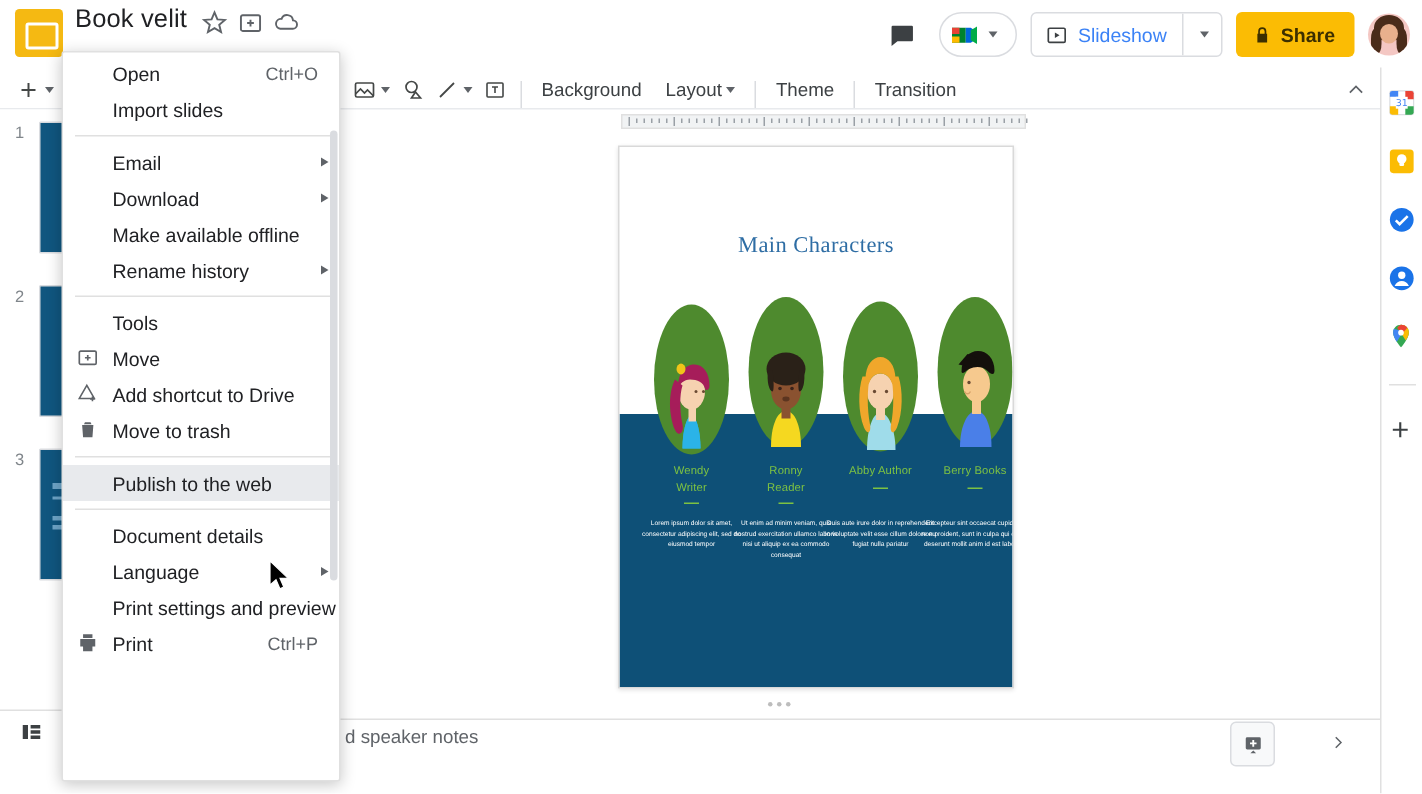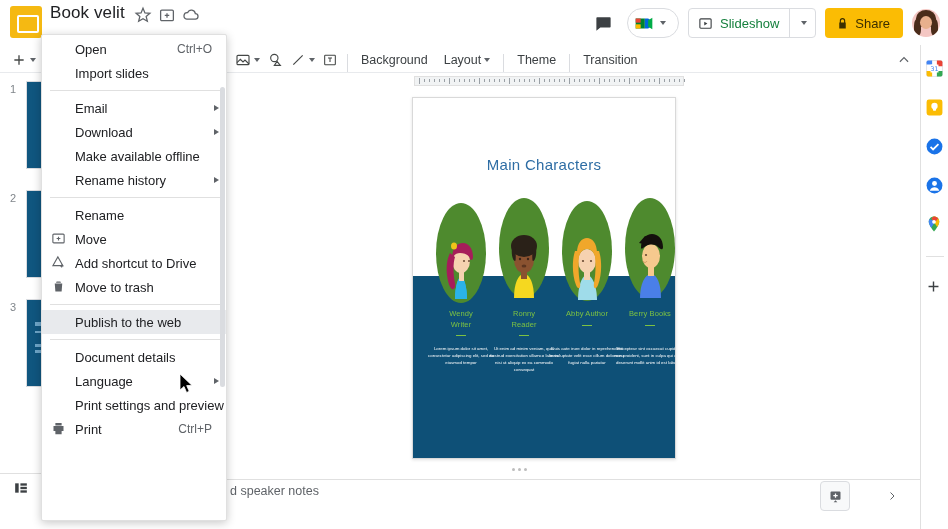--- a/index.html
+++ b/index.html
@@ -55,28 +55,28 @@
   .meet-chip {
     height:30px; min-width:52px; border:1px solid #dadce0; border-radius:16px;
     display:flex; align-items:center; gap:3px; padding:0 7px 0 6px; cursor:pointer;
   }
   .meet-glyph { width:20px; height:15px; position:relative; }
   .slideshow-chip {
     height:30px; border:1px solid #dadce0; border-radius:4px;
     display:flex; align-items:center; cursor:pointer; overflow:hidden;
   }
   .ss-main { display:flex; align-items:center; gap:7px; padding:0 10px 0 9px; height:100%; }
-  .ss-label { font-size:13px; color:#15803d; white-space:nowrap; }
+  .ss-label { font-size:13px; color:#3b82f6; white-space:nowrap; }
   .ss-div { width:1px; height:100%; background:#dadce0; }
   .ss-arrow { padding:0 8px; display:flex; align-items:center; }
   .share-btn {
     height:30px; background:#FBBC04; border-radius:4px; display:flex;
     align-items:center; gap:6px; padding:0 13px 0 11px; cursor:pointer;
   }
-  .share-label { font-size:13px; color:#3c2f00; font-weight:normal; white-space:nowrap; }
+  .share-label { font-size:13px; color:#3c2f00; font-weight:bold; white-space:nowrap; }
   .avatar {
     width:28px; height:28px; border-radius:50%; overflow:hidden; cursor:pointer;
     background:#F4C7C3; position:relative;
   }
   .avatar .hair { position:absolute; left:4px; top:1px; width:20px; height:17px; background:#4a2c1a; border-radius:50% 50% 40% 40%; }
   .avatar .face { position:absolute; left:8px; top:7px; width:12px; height:13px; background:#e8b08d; border-radius:50%; }
   .avatar .hair2{ position:absolute; left:2px; top:10px; width:7px; height:17px; background:#4a2c1a; border-radius:40%; }
   .avatar .hair3{ position:absolute; left:19px; top:10px; width:7px; height:17px; background:#4a2c1a; border-radius:40%; }
 
   
@@ -131,21 +131,21 @@
     position:absolute; left:102px; top:87px; width:818px; height:392px;
     background:#fff; overflow:hidden;
   }
   .slide {
     position:absolute; left:310px; top:10px; width:264px; height:362px;
     background:#fff; border:1px solid #d9d9d9; box-shadow:0 1px 3px rgba(0,0,0,.12);
     overflow:hidden;
   }
   .slide-title {
     position:absolute; top:58px; left:0; width:100%; text-align:center;
-    font-family:Liberation Sans, sans-serif; font-size:15px; color:#2E6DA4; letter-spacing:.3px;
+    font-family:Liberation Serif, serif; font-size:15px; color:#2E6DA4; letter-spacing:.3px;
   }
   .blueband { position:absolute; left:0; top:178px; width:100%; height:184px; background:#0E5077; }
   .char { position:absolute; width:56px; }
   .char .ellipse {
     position:absolute; left:3px; top:0; width:50px; height:100px;
     background:#4E8A2E; border-radius:50%;
   }
   .char .person { position:absolute; left:0; top:0; width:56px; height:110px; }
   .char-name {
     position:absolute; width:100%; text-align:center; font-size:7.5px;
@@ -614,21 +614,21 @@
       <div class="dd-item">
         <span>Make available offline</span>
       </div>
       <div class="dd-item">
         <span>Rename history</span>
         <span class="dd-sub"></span>
       </div>
       <div class="dd-sep"></div>
 
       <div class="dd-item">
-        <span>Rename</span>
+        <span>Tools</span>
       </div>
       <div class="dd-item">
         <span class="dd-ico">
           <svg width="15" height="15" viewBox="0 0 24 24" fill="none" stroke="#5f6368" stroke-width="1.8">
             <rect x="3" y="5" width="18" height="14" rx="1.5"></rect>
               <path d="M12 9v6M9 12h6"></path>
           </svg>
         </span>
         <span>Move</span>
       </div>

